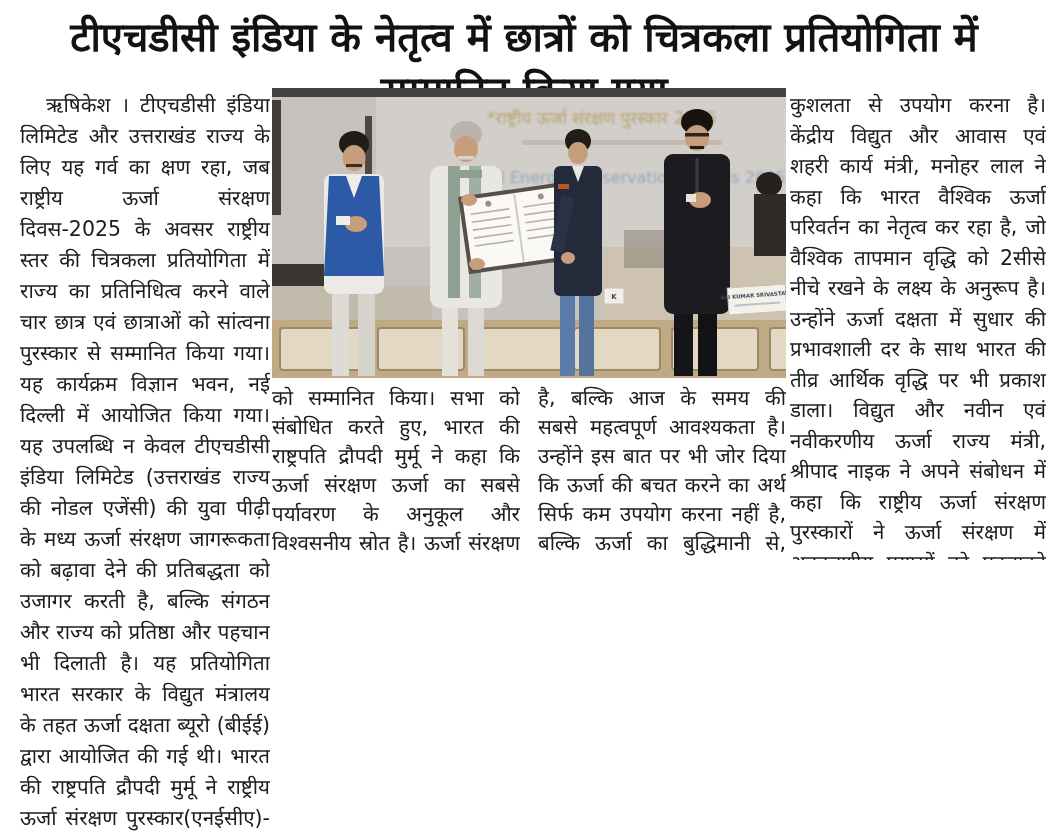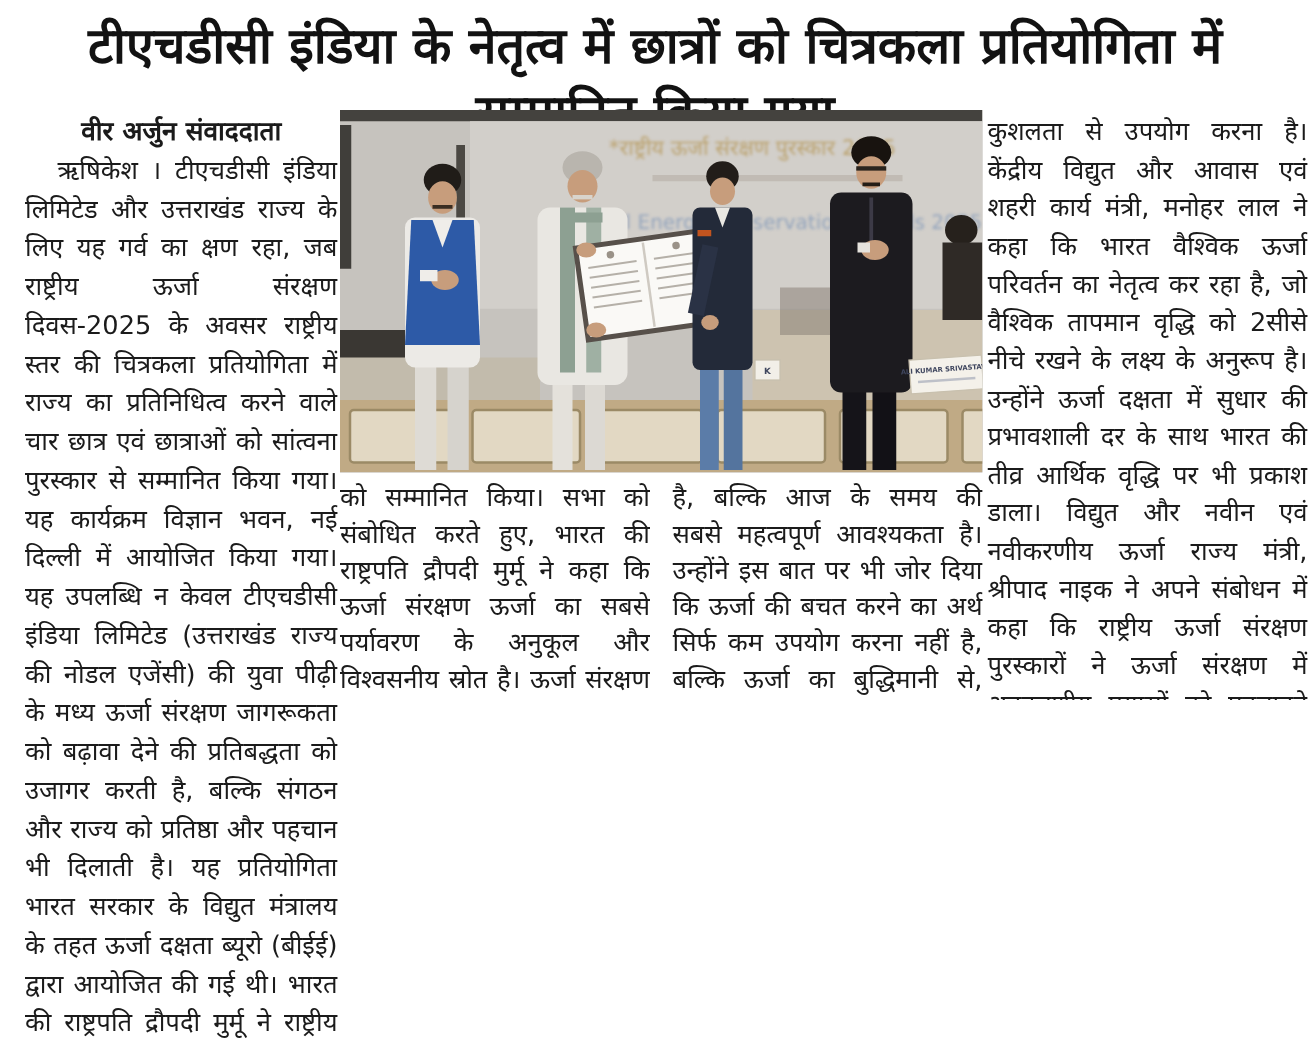--- a/index.html
+++ b/index.html
@@ -24,21 +24,20 @@
   svg text{font-family:"DejaVu Sans","Liberation Sans",sans-serif;}
 </style>
 </head>
 <body>
 
 <div class="page">
 
   <h1 class="headline">टीएचडीसी इंडिया के नेतृत्व में छात्रों को चित्रकला प्रतियोगिता में सम्मानित किया गया</h1>
 
   <div class="col col-left">
-    <p class="byline">वीर अर्जुन संवाददाता</p>
     <p class="para-left"><span class="dateline">ऋषिकेश ।</span><span> टीएचडीसी इंडिया लिमिटेड और उत्तराखंड राज्य के लिए यह गर्व का क्षण रहा, जब राष्ट्रीय ऊर्जा संरक्षण दिवस-2025 के अवसर राष्ट्रीय स्तर की चित्रकला प्रतियोगिता में राज्य का प्रतिनिधित्व करने वाले चार छात्र एवं छात्राओं को सांत्वना पुरस्कार से सम्मानित किया गया। यह कार्यक्रम विज्ञान भवन, नई दिल्ली में आयोजित किया गया। यह उपलब्धि न केवल टीएचडीसी इंडिया लिमिटेड (उत्तराखंड राज्य की नोडल एजेंसी) की युवा पीढ़ी के मध्य ऊर्जा संरक्षण जागरूकता को बढ़ावा देने की प्रतिबद्धता को उजागर करती है, बल्कि संगठन और राज्य को प्रतिष्ठा और पहचान भी दिलाती है। यह प्रतियोगिता भारत सरकार के विद्युत मंत्रालय के तहत ऊर्जा दक्षता ब्यूरो (बीईई) द्वारा आयोजित की गई थी। भारत की राष्ट्रपति द्रौपदी मुर्मू ने राष्ट्रीय ऊर्जा संरक्षण पुरस्कार(एनईसीए)- 2025 और ऊर्जा संरक्षण पर राष्ट्रीय चित्रकला प्रतियोगिता-2025 के विजेताओं</span></p>
   </div>
 
   <figure class="photo">
     <svg width="514" height="290" viewBox="0 0 514 290">
 
       <rect x="0" y="0" width="514" height="290" fill="#c6c3be"></rect>
       <rect x="0" y="0" width="514" height="9" fill="#44423e"></rect>
       <rect x="104" y="9" width="410" height="150" fill="#d2cfca"></rect>
       <text x="330" y="36" text-anchor="middle" font-size="17" fill="#b3924e" class="blurred">*राष्ट्रीय ऊर्जा संरक्षण पुरस्कार 2025</text>

